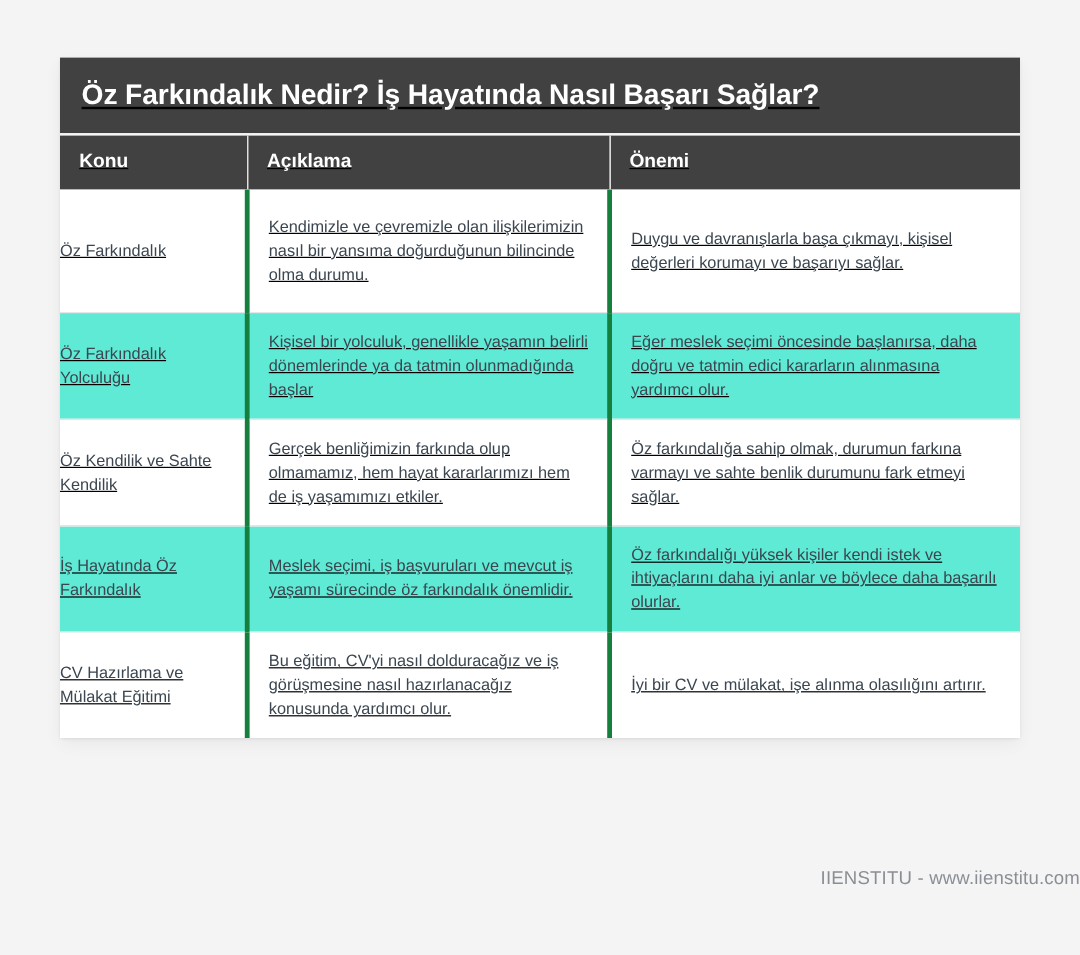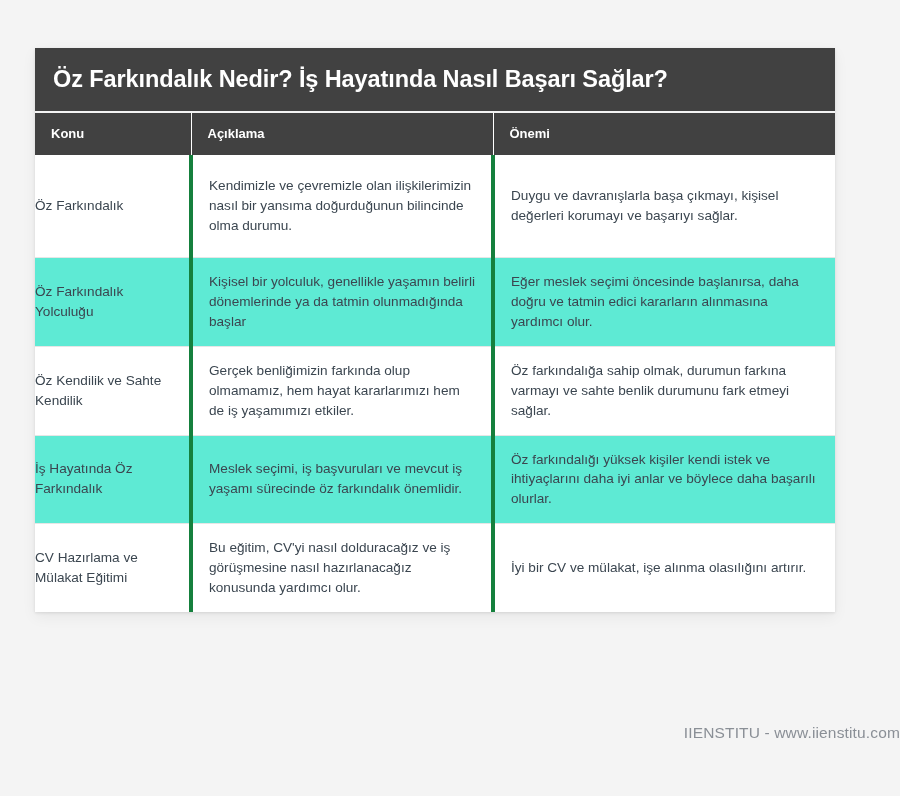--- a/index.html
+++ b/index.html
@@ -18,25 +18,26 @@
   .page {
     position: relative;
     width: 900px;
     height: 796px;
     box-sizing: border-box;
   }
 
   
   .card {
     position: absolute;
-    left: 35px;
+    left: 50px;
     top: 48px;
     width: 800px;
     background: #ffffff;
     box-shadow: 0 1px 3px rgba(0,0,0,0.10), 0 5px 14px rgba(0,0,0,0.055);
+    text-decoration: underline;
   }
 
   
   .title-bar {
     background: #414141;
     padding: 17px 18px 18px 18px;
     box-sizing: border-box;
   }
   .title-text {
     color: #ffffff;
@@ -62,21 +63,21 @@
   }
   col.c-konu      { width: 156px; }
   col.c-aciklama  { width: 302px; }
   col.c-onemi     { width: 342px; }
 
   thead tr.head-row {
     background: #414141;
   }
   thead th {
     color: #ffffff;
-    font-size: 13px;
+    font-size: 16px;
     font-weight: bold;
     text-align: left;
     padding: 13px 14px 14px 16px;
     border-right: 1.6px solid #ffffff;
     box-sizing: border-box;
     vertical-align: middle;
   }
   thead th:last-child { border-right: none; }
 
   tbody tr { background: #ffffff; }

